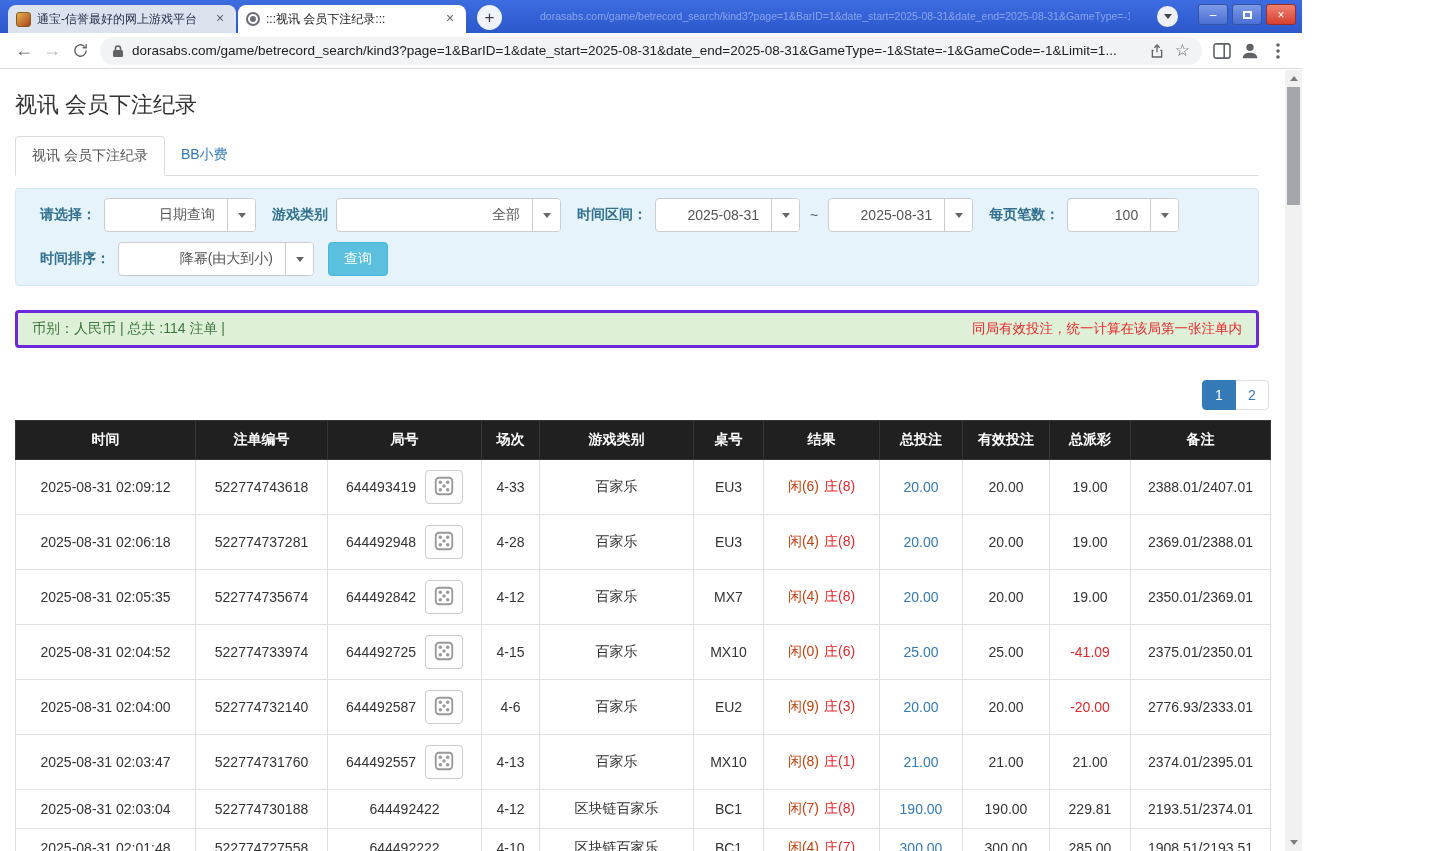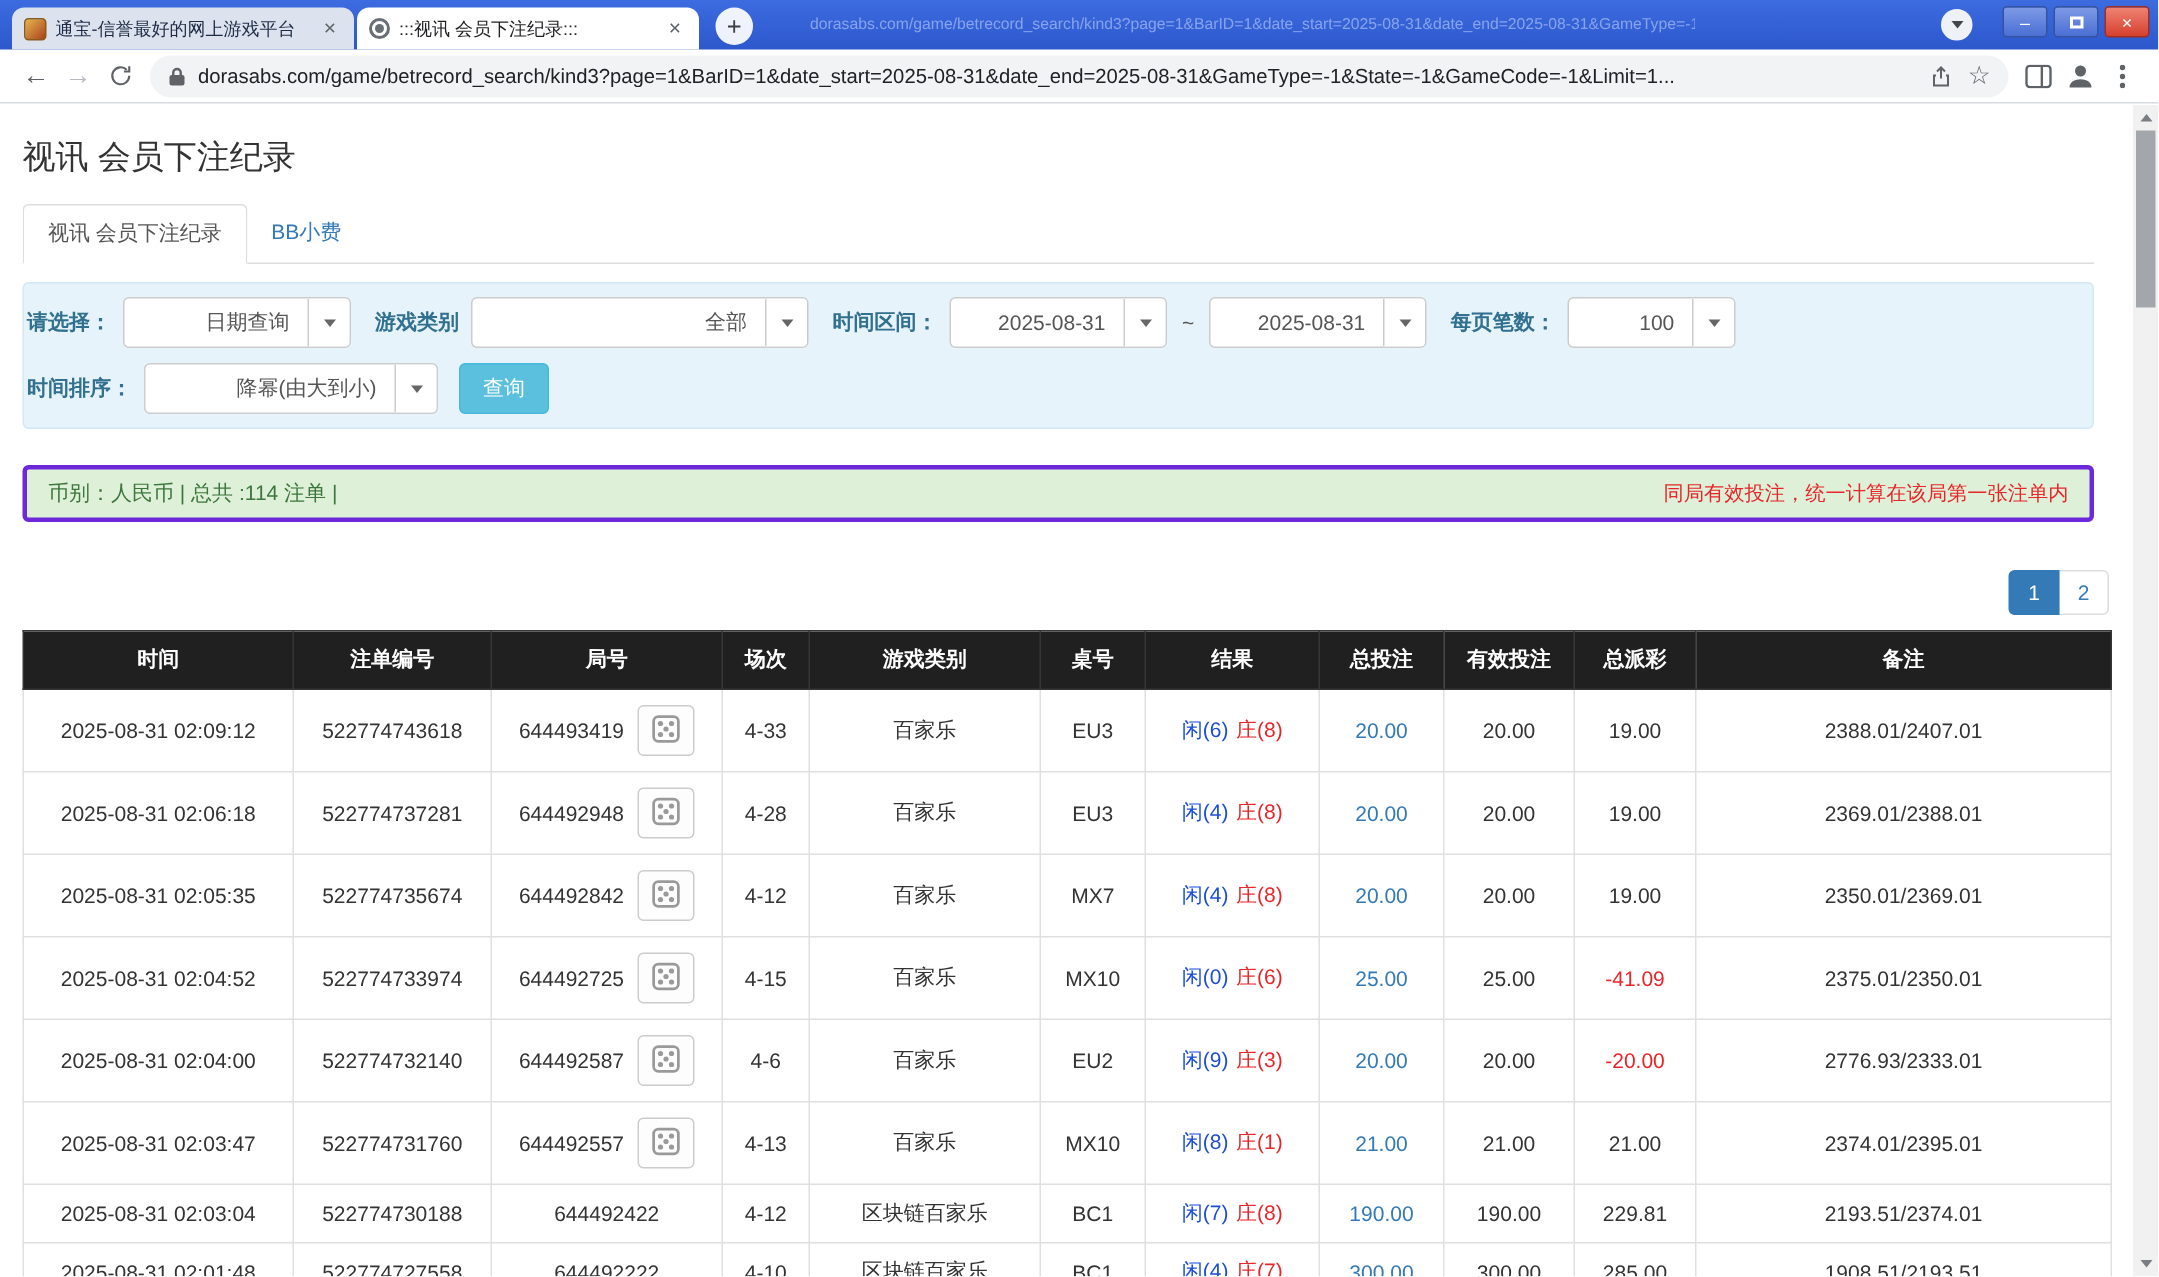--- a/index.html
+++ b/index.html
@@ -1,18 +1,18 @@
 <!DOCTYPE html>
 <html><head>
 <meta charset="utf-8">
 <style>
   * { margin:0; padding:0; box-sizing:border-box; }
   html,body { width:1439px; height:851px; overflow:hidden; background:#fff;
     font-family:"Liberation Sans","DejaVu Sans",sans-serif; }
-  .viewport { position:relative; width:1439px; height:851px; overflow:hidden; background:#fff; }
+  .viewport { position:relative; width:1302px; height:851px; overflow:hidden; background:#fff; }
 
   
   .titlebar { height:33px; background:linear-gradient(#3d6be0,#2c58cc); position:relative;
     display:flex; align-items:flex-end; }
   .tabs { display:flex; align-items:flex-end; padding-left:8px; }
   .tab { width:228px; height:28px; border-radius:8px 8px 0 0; display:flex; align-items:center;
     padding:0 8px; gap:6px; font-size:12px; margin-right:2px; }
   .tab.inactive { background:#dde3ee; color:#1d2b45; }
   .tab.active { background:#ffffff; color:#202124; }
   .tab-title { flex:1; white-space:nowrap; overflow:hidden; text-overflow:ellipsis; }
@@ -66,21 +66,21 @@
     overflow:hidden; padding:0 14px 0 15px; }
   .page-title { margin:20px 0 16px 0; font-size:22px; font-weight:500; color:#333; }
 
   .nav-tabs { display:flex; border-bottom:1px solid #ddd; margin-right:12px; }
   .nav-tab { padding:10px 16px; font-size:14px; margin-bottom:-1px; white-space:nowrap; }
   .nav-tab.active { background:#fff; border:1px solid #ddd; border-bottom-color:#fff;
     border-radius:4px 4px 0 0; color:#555; }
   .nav-tab.link { color:#337ab7; }
 
   .filter-panel { margin-top:12px; margin-right:12px; background:#e6f3fa; border:1px solid #d2e8f4;
-    border-radius:4px; padding:9px 2px; display:flex; flex-direction:column; gap:10px; }
+    border-radius:4px; padding:9px 24px; display:flex; flex-direction:column; gap:10px; }
   .filter-row { display:flex; align-items:center; }
   .fgroup { display:flex; align-items:center; gap:8px; }
   .fgroup + .fgroup { margin-left:16px; }
   .flabel { font-size:14px; font-weight:bold; color:#31708f; white-space:nowrap; }
   .select { height:34px; background:#fff; border:1px solid #ccc; border-radius:4px; display:flex;
     align-items:center; overflow:hidden; }
   .select-text { padding:0 12px; font-size:14px; color:#555; flex:1; white-space:nowrap;text-align:right; }
   .select-caret { width:28px; align-self:stretch; border-left:1px solid #ccc; display:flex;
     align-items:center; justify-content:center; background:#fff; }
   .caret-tri { width:0; height:0; border-left:4px solid transparent; border-right:4px solid transparent;
@@ -104,21 +104,21 @@
   .page-btn:last-child { border-radius:0 4px 4px 0; }
 
   table.bet-table { width:100%; border-collapse:collapse; table-layout:fixed; }
   .bet-table th { background:#202020; color:#fff; font-size:14px; font-weight:bold;
     padding:10px 4px; border:1px solid #363636; text-align:center; }
   .bet-table td { border:1px solid #e0e0e0; text-align:center; padding:10px 6px; font-size:14px;
     color:#333; overflow:hidden; white-space:nowrap; }
   .round-inner { display:flex; align-items:center; justify-content:center; gap:9px; }
   .replay-btn { width:38px; height:34px; border:1px solid #ccc; border-radius:4px;
     background:#fdfdfd; display:flex; align-items:center; justify-content:center; cursor:pointer; }
-  .res-player { color:#1d4ed8; margin-right:5px; }
+  .res-player { color:#c2410c; margin-right:5px; }
   .res-banker { color:#e8262a; }
   .bet-link { color:#337ab7; text-decoration:none; cursor:pointer; }
   td.neg { color:#e8262a; }
 </style>
 </head>
 <body>
 
 <div class="viewport">
 
   <div class="titlebar">

